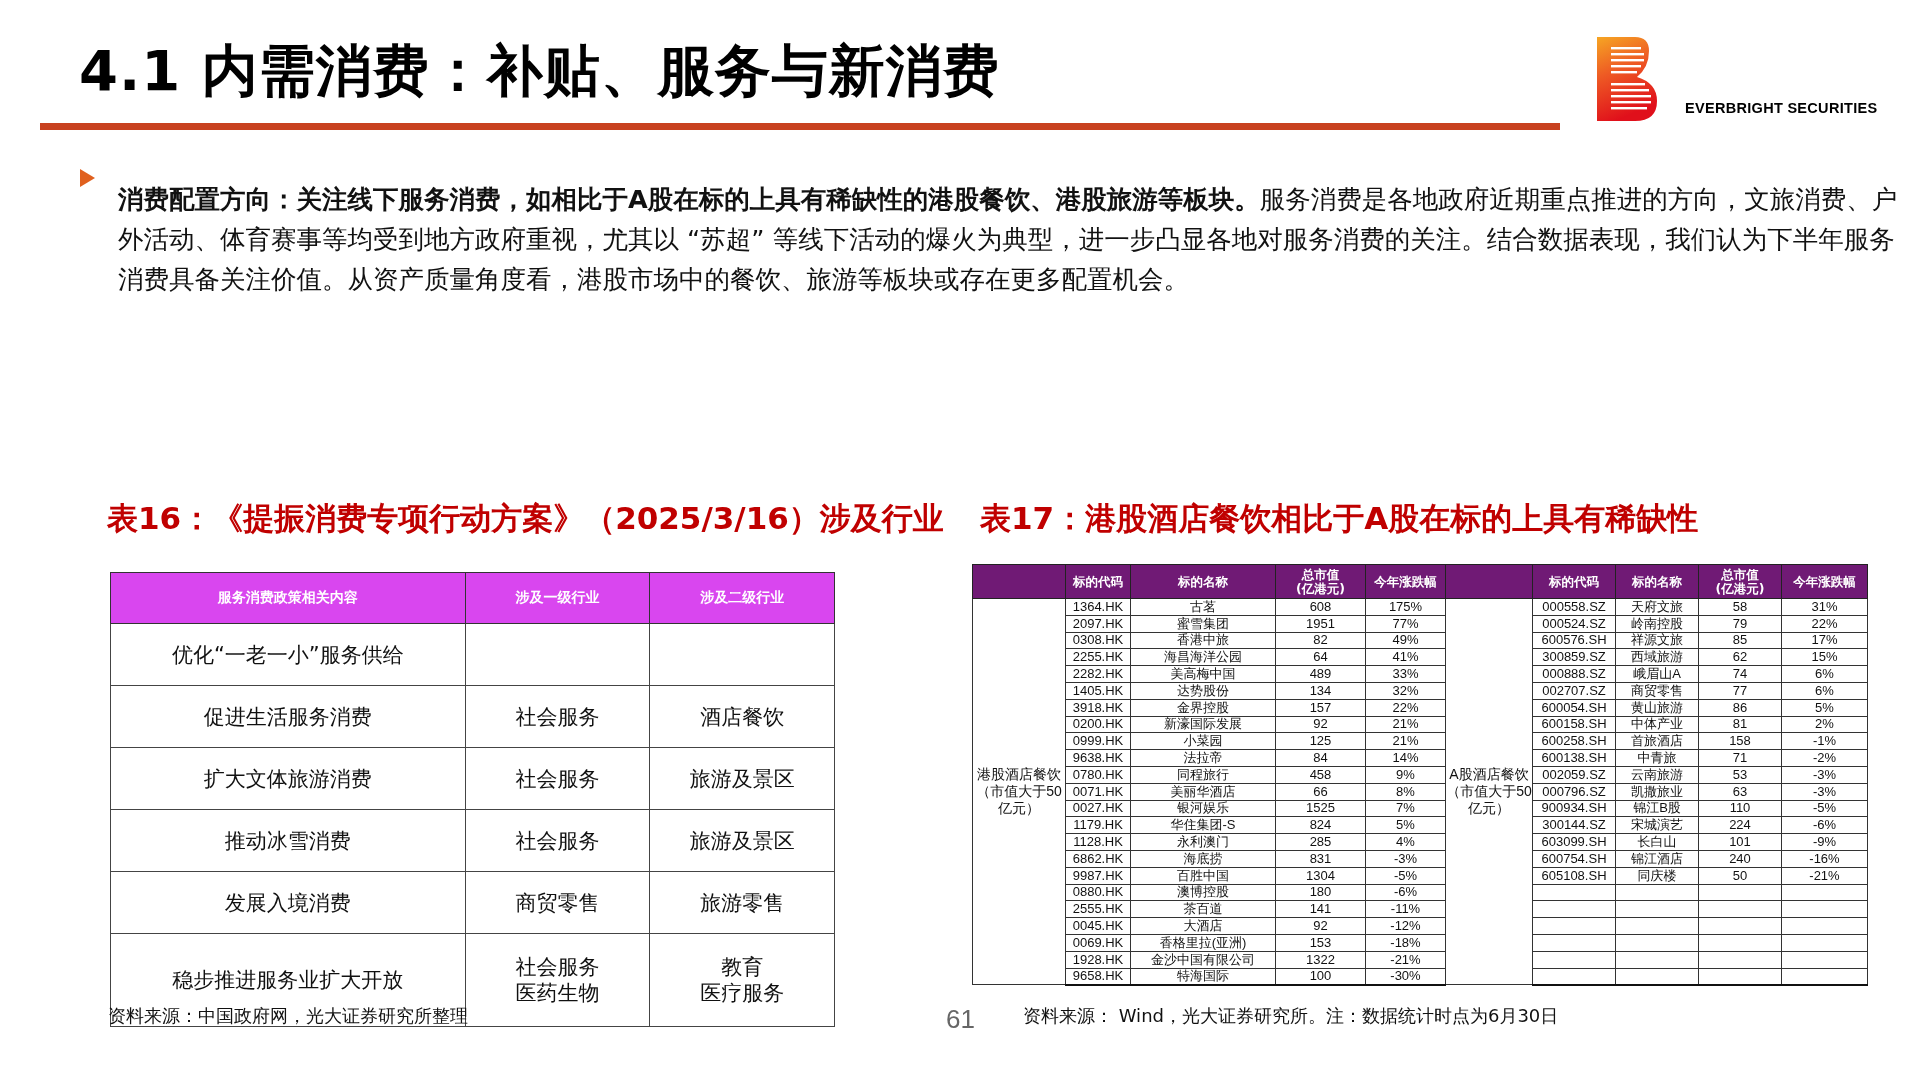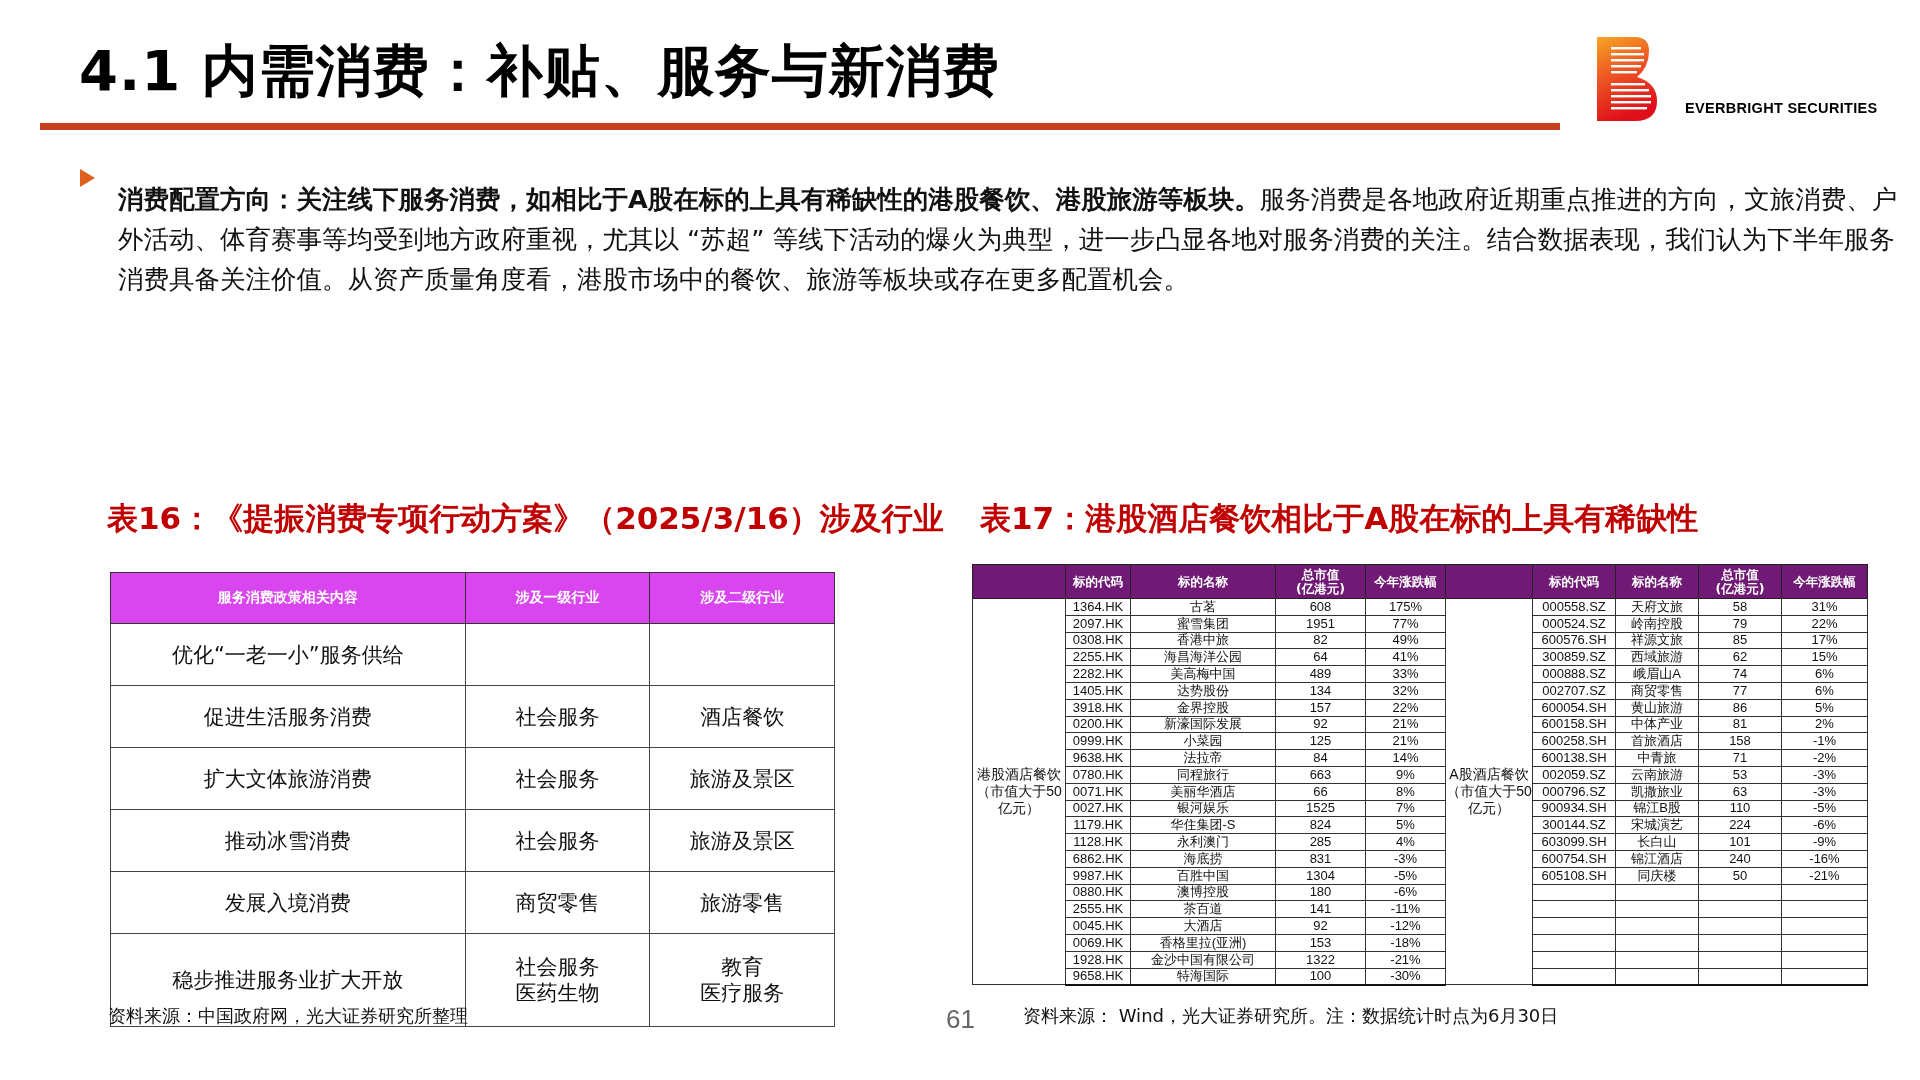--- a/index.html
+++ b/index.html
@@ -261,21 +261,21 @@
         <td>84</td>
         <td>14%</td>
         <td>600138.SH</td>
         <td>中青旅</td>
         <td>71</td>
         <td>-2%</td>
       </tr>
       <tr>
         <td>0780.HK</td>
         <td>同程旅行</td>
-        <td>663</td>
+        <td>458</td>
         <td>9%</td>
         <td>002059.SZ</td>
         <td>云南旅游</td>
         <td>53</td>
         <td>-3%</td>
       </tr>
       <tr>
         <td>0071.HK</td>
         <td>美丽华酒店</td>
         <td>66</td>

